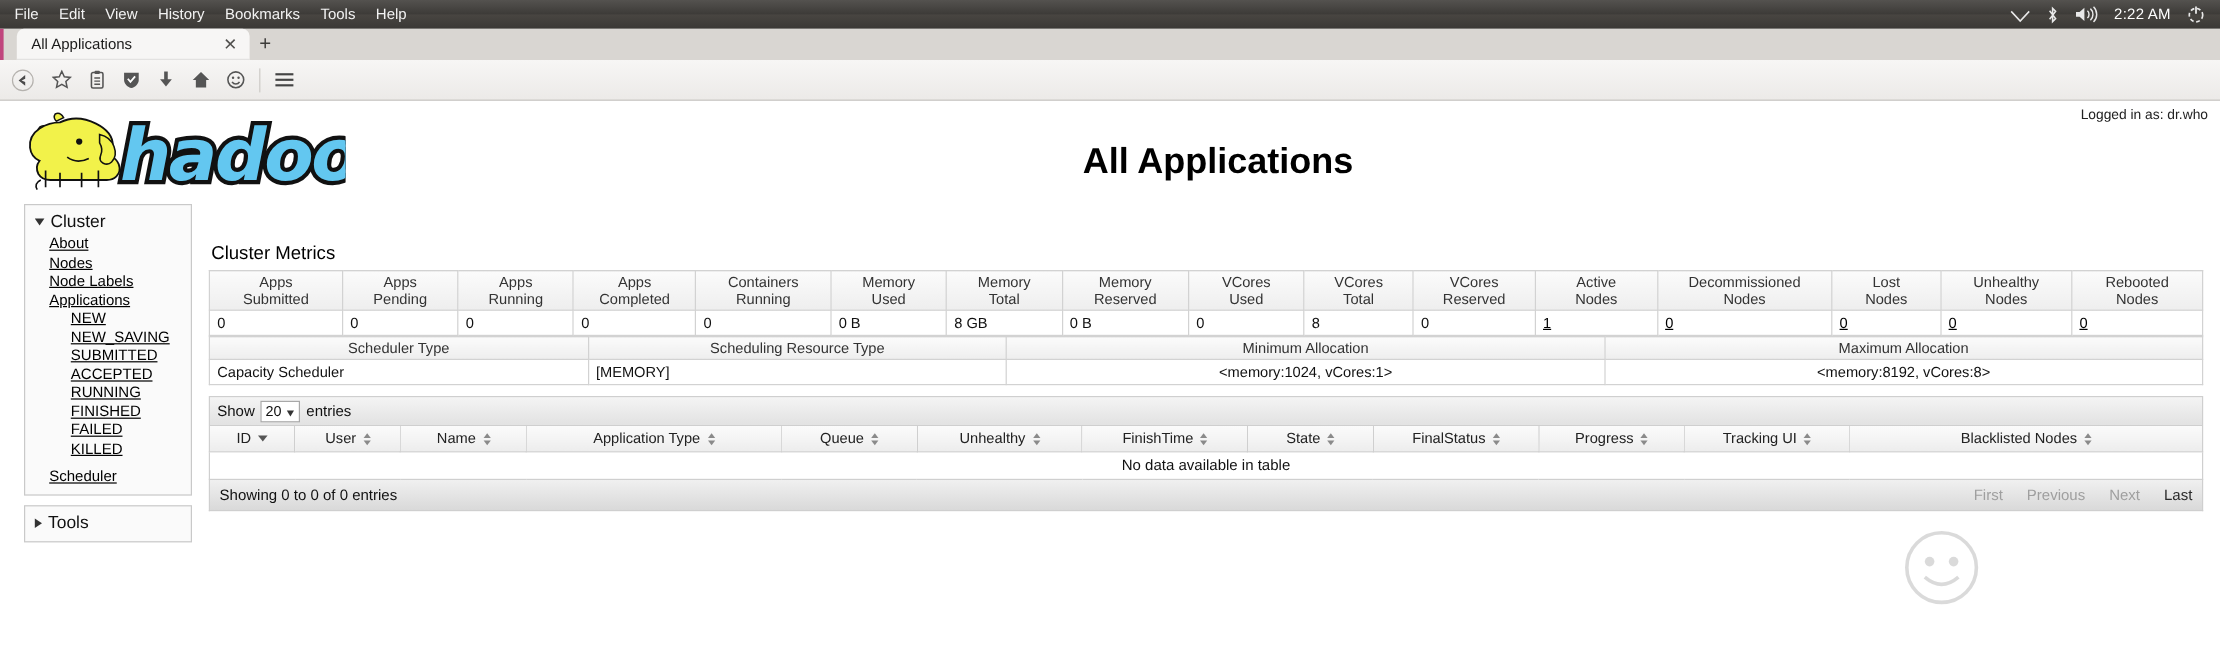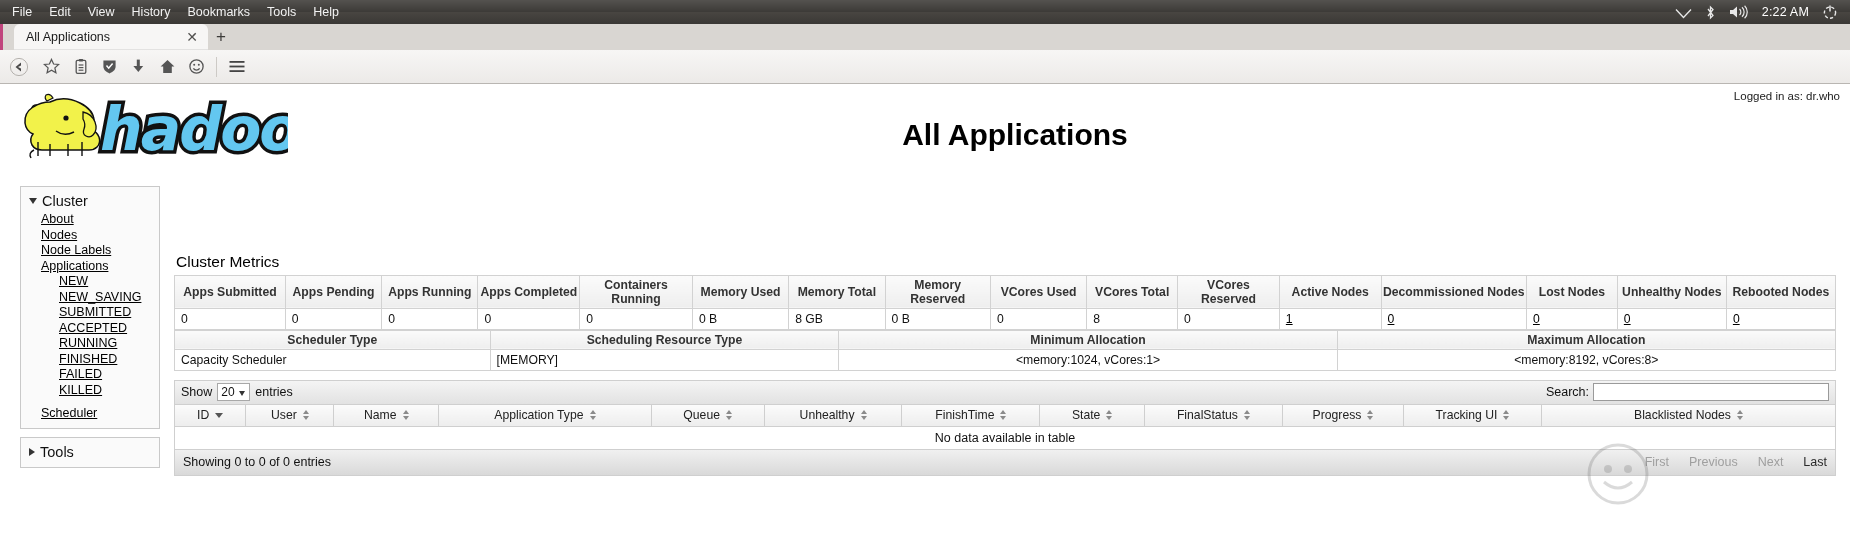--- a/index.html
+++ b/index.html
@@ -103,21 +103,21 @@
   .page-title {
     flex: 1 1 auto;
     text-align: center;
     font-size: 30px;
     font-weight: bold;
     color: #000;
     padding-top: 34px;
     margin-left: -120px;
   }
 
-  .body-row { display: flex; align-items: flex-end; margin-top: 22px; }
+  .body-row { display: flex; align-items: center; margin-top: 6px; }
 
   
   .sidebar { width: 160px; flex: none; padding-left: 20px; }
   .side-block {
     border: 1px solid #c9c9c9;
     background: #fafafa;
     margin-bottom: 8px;
     padding: 4px 0 6px 0;
   }
   .side-head {
@@ -144,22 +144,22 @@
   .section-title {
     font-size: 15.5px; color: #000; font-weight: normal;
     margin: 0 0 4px 2px;
   }
   .section-title.second { margin-top: 10px; }
 
   table.grid { border-collapse: collapse; width: 100%; table-layout: fixed; }
   table.grid th {
     background: linear-gradient(to bottom,#fbfbfb,#eeeeee);
     border: 1px solid #d2d2d2;
-    font-size: 12.2px; font-weight: bold; color: #333;
-    padding: 2px 0; line-height: 14px; text-align: center;
+    font-size: 12.2px; font-weight: normal; color: #333;
+    padding: 2px 16px; line-height: 14px; text-align: center;
     vertical-align: middle;
   }
   table.grid td {
     border: 1px solid #d2d2d2;
     font-size: 12.2px; color: #111;
     padding: 2px 6px; line-height: 16px;
     background: #ffffff;
   }
   td.tc { text-align: center; }
   a.dlink { color: #000; text-decoration: underline; }
@@ -496,24 +496,20 @@
         </tbody>
       </table>
 
       <div class="dt-wrap">
         <div class="dt-top">
           <div class="dt-show">
             <span>Show</span>
             <span class="dt-select">20</span>
             <span>entries</span>
           </div>
-          <div class="dt-search">
-            <span>Search:</span>
-            <input class="dt-search-input" type="text" value="" style="">
-          </div>
         </div>
 
         <table class="dt">
           <colgroup>
             <col style="width:4.3%">
               <col style="width:5.3%">
               <col style="width:6.3%">
               <col style="width:12.8%">
             <col style="width:6.8%">
               <col style="width:8.3%">

